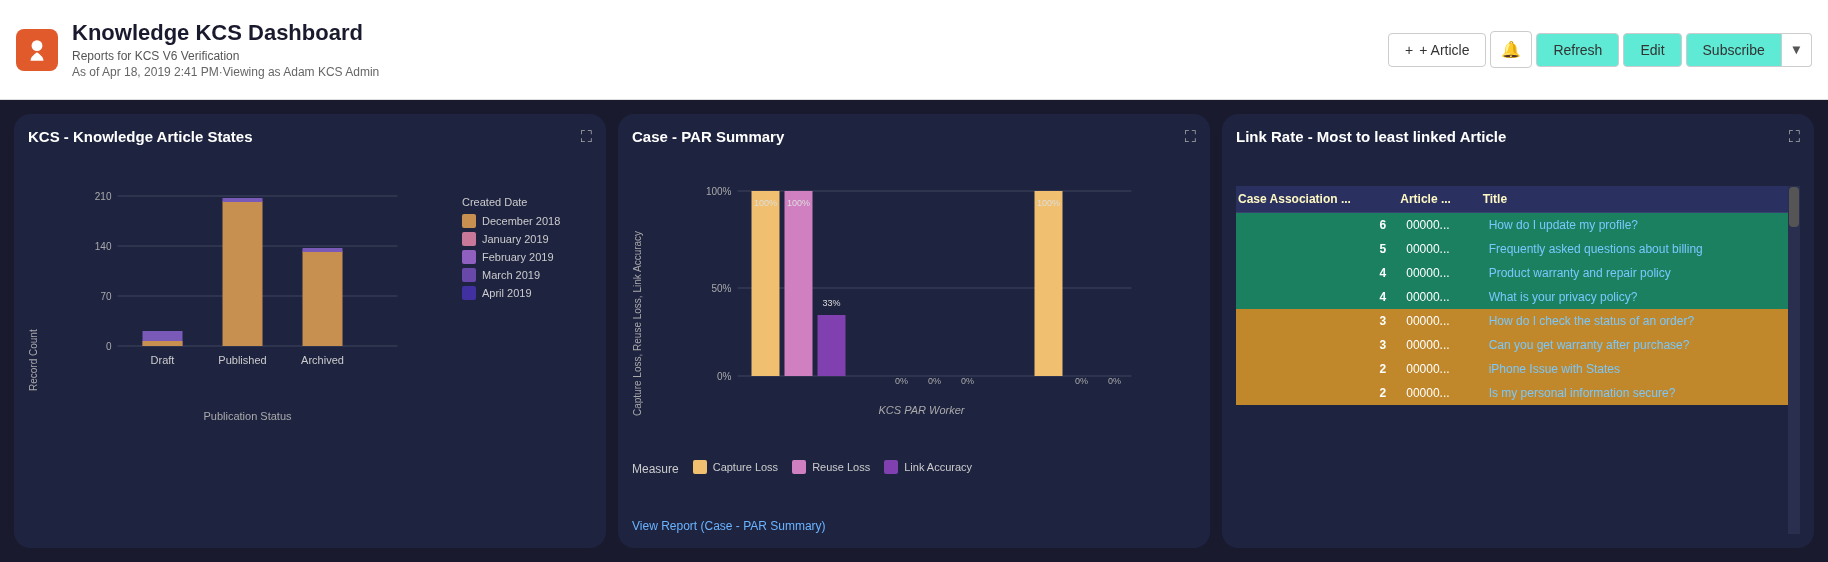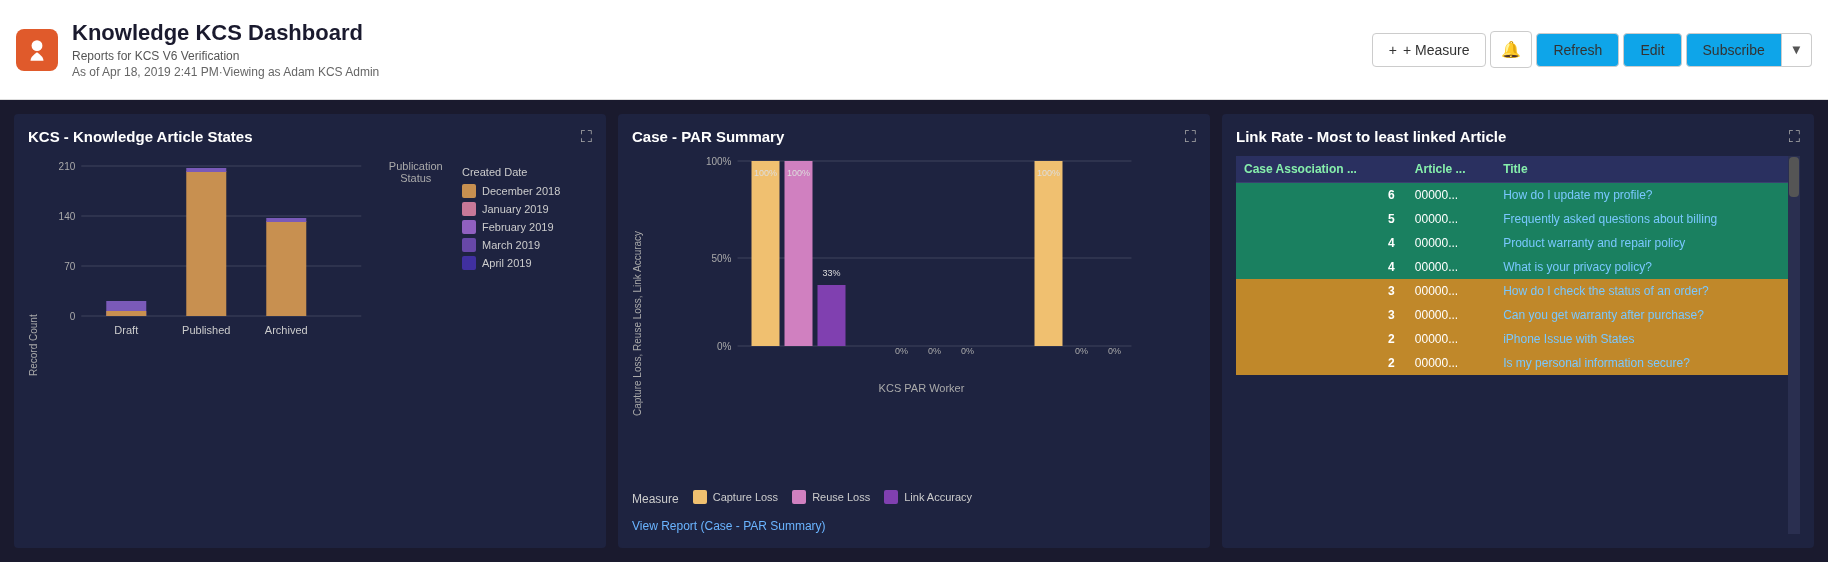--- a/index.html
+++ b/index.html
@@ -44,21 +44,21 @@
     .btn-icon {
       background: #fff;
       border: 1px solid #ccc;
       border-radius: 4px;
       padding: 8px 10px;
       cursor: pointer;
       color: #555;
       font-size: 16px;
     }
     .btn-refresh, .btn-edit, .btn-subscribe {
-      background: #0ea5e9;
+      background: #5eead4;
       border: 1px solid #ccc;
       border-radius: 4px;
       padding: 8px 16px;
       font-size: 14px;
       cursor: pointer;
       color: #333;
     }
     .btn-subscribe-dropdown {
       background: #fff;
       border: 1px solid #ccc;
@@ -76,27 +76,28 @@
       background: #1a1a2e;
       padding: 14px;
       display: flex;
       gap: 12px;
       min-height: 462px;
     }
 
     
     .panel {
       background: #1e2340;
-      border-radius: 4px;
+      border-radius: 16px;
       flex: 1;
       display: flex;
       flex-direction: column;
       padding: 14px;
       position: relative;
       min-width: 0;
+      gap: 30px;
     }
     .panel-header {
       display: flex;
       justify-content: space-between;
       align-items: flex-start;
       margin-bottom: 10px;
     }
     .panel-title {
       color: #fff;
       font-size: 15px;
@@ -141,21 +142,21 @@
       color: #aaa;
       font-size: 10px;
       writing-mode: vertical-rl;
       transform: rotate(180deg);
       text-align: center;
       margin-right: 4px;
     }
     .bar-chart {
       flex: 1;
       display: flex;
-      flex-direction: row;
+      flex-direction: column;
       position: relative;
     }
     .x-axis-title {
       text-align: center;
       color: #aaa;
       font-size: 11px;
       margin-top: 4px;
     }
     .legend-area {
       width: 130px;
@@ -226,22 +227,22 @@
     }
     .link-table {
       width: 100%;
       border-collapse: collapse;
       font-size: 12px;
     }
     .link-table thead tr {
       background: #2a3060;
     }
     .link-table th {
-      color: #86efac;
-      padding: 6px 8px;
+      color: #fef9c3;
+      padding: 6px 2px;
       text-align: left;
       font-weight: 600;
       border-bottom: 1px solid #3a4070;
       font-size: 12px;
     }
     .link-table td {
       padding: 5px 8px;
       font-size: 12px;
     }
     .link-table tbody tr:nth-child(1) { background: #1a8060; }
@@ -282,21 +283,21 @@
     </svg>
   </div>
   <div class="header-info">
     <div class="header-title">Knowledge KCS Dashboard</div>
     <div class="header-subtitle">Reports for KCS V6 Verification</div>
     <div class="header-date">As of Apr 18, 2019 2:41 PM·Viewing as Adam KCS Admin</div>
   </div>
   <div class="header-actions">
     <button class="btn-follow">
       <span>+</span>
-      <span>+ Measure</span>
+      <span>+ Article</span>
     </button>
     <button class="btn-icon">
       <span>🔔</span>
     </button>
     <button class="btn-refresh">Refresh</button>
     <button class="btn-edit">Edit</button>
     <div class="subscribe-group">
       <button class="btn-subscribe">Subscribe</button>
       <button class="btn-subscribe-dropdown">▼</button>
     </div>
@@ -405,21 +406,21 @@
 
             <rect x="333" y="5" width="28" height="185" fill="#f0c070"></rect>
             <text x="347" y="20" fill="#ddd" font-size="9" text-anchor="middle">100%</text>
             <text x="380" y="198" fill="#aaa" font-size="9" text-anchor="middle">0%</text>
             <text x="413" y="198" fill="#aaa" font-size="9" text-anchor="middle">0%</text>
 
             <text x="97" y="215" fill="#ccc" font-size="11" text-anchor="middle">Linda Service</text>
             <text x="233" y="215" fill="#ccc" font-size="11" text-anchor="middle">Steven Service</text>
             <text x="370" y="215" fill="#ccc" font-size="11" text-anchor="middle">Tim Service</text>
           </svg>
-          <div class="par-x-axis-title" style="margin-top:26px;">KCS PAR Worker</div>
+          <div class="par-x-axis-title" style="margin-top:18px;font-style:italic;">KCS PAR Worker</div>
         </div>
       </div>
       <div class="par-legend">
         <span class="par-legend-label">Measure</span>
         <div class="legend-item">
           <div class="legend-color" style="background:#f0c070;"></div>
           <span class="legend-label">Capture Loss</span>
         </div>
         <div class="legend-item">
           <div class="legend-color" style="background:#d080c0;"></div>

